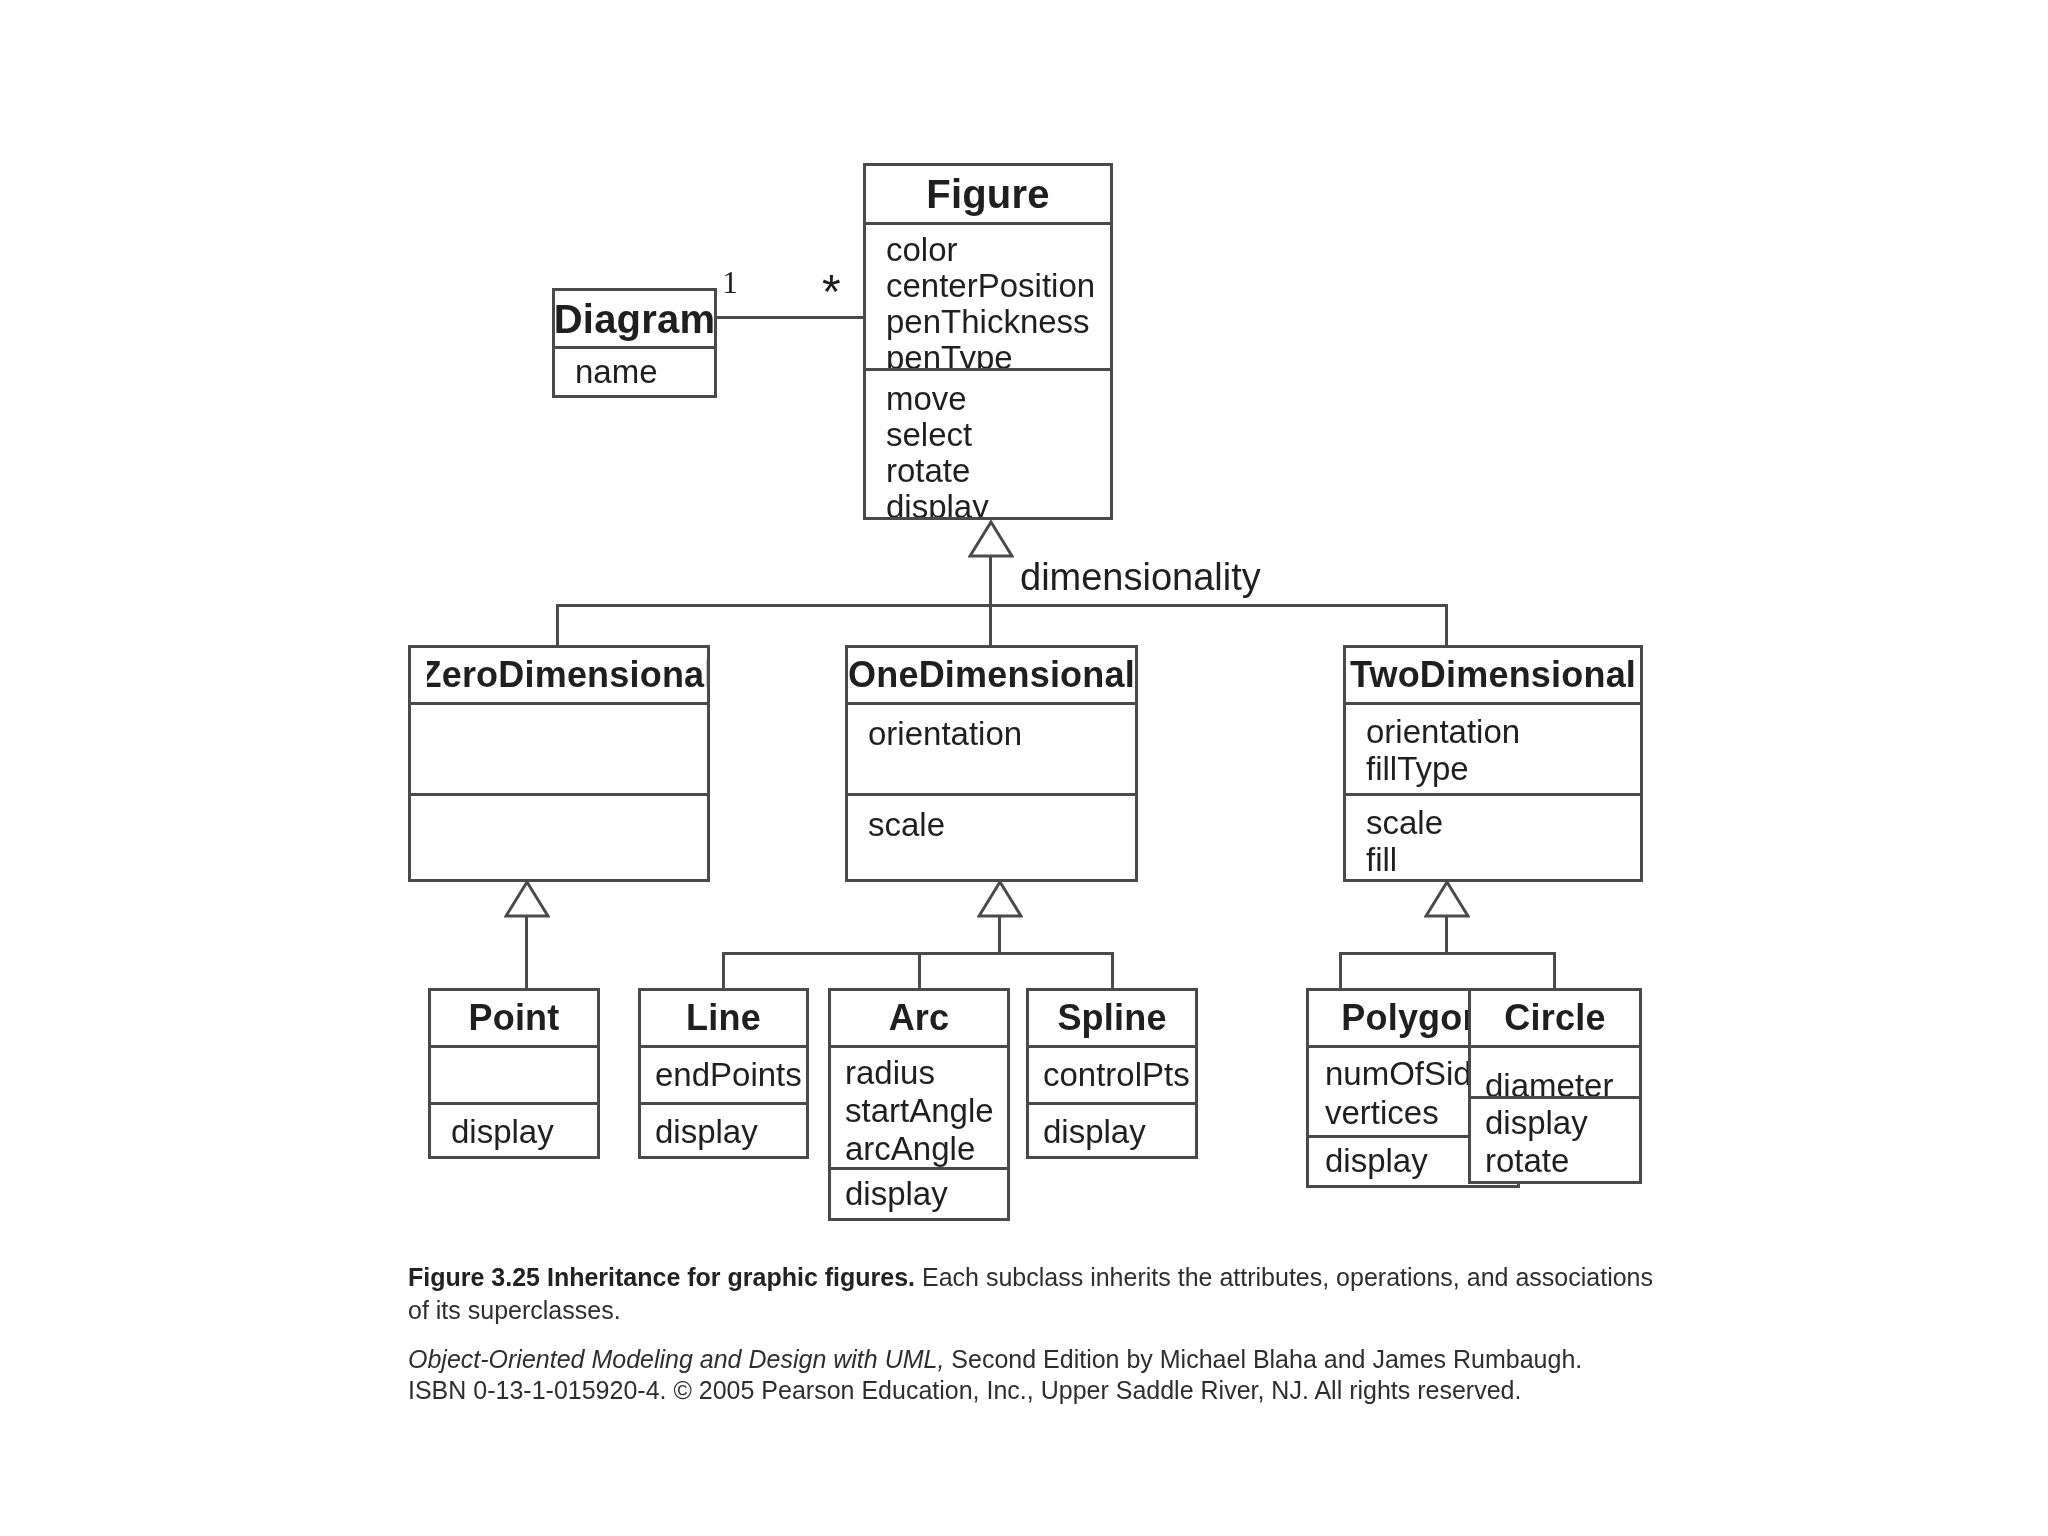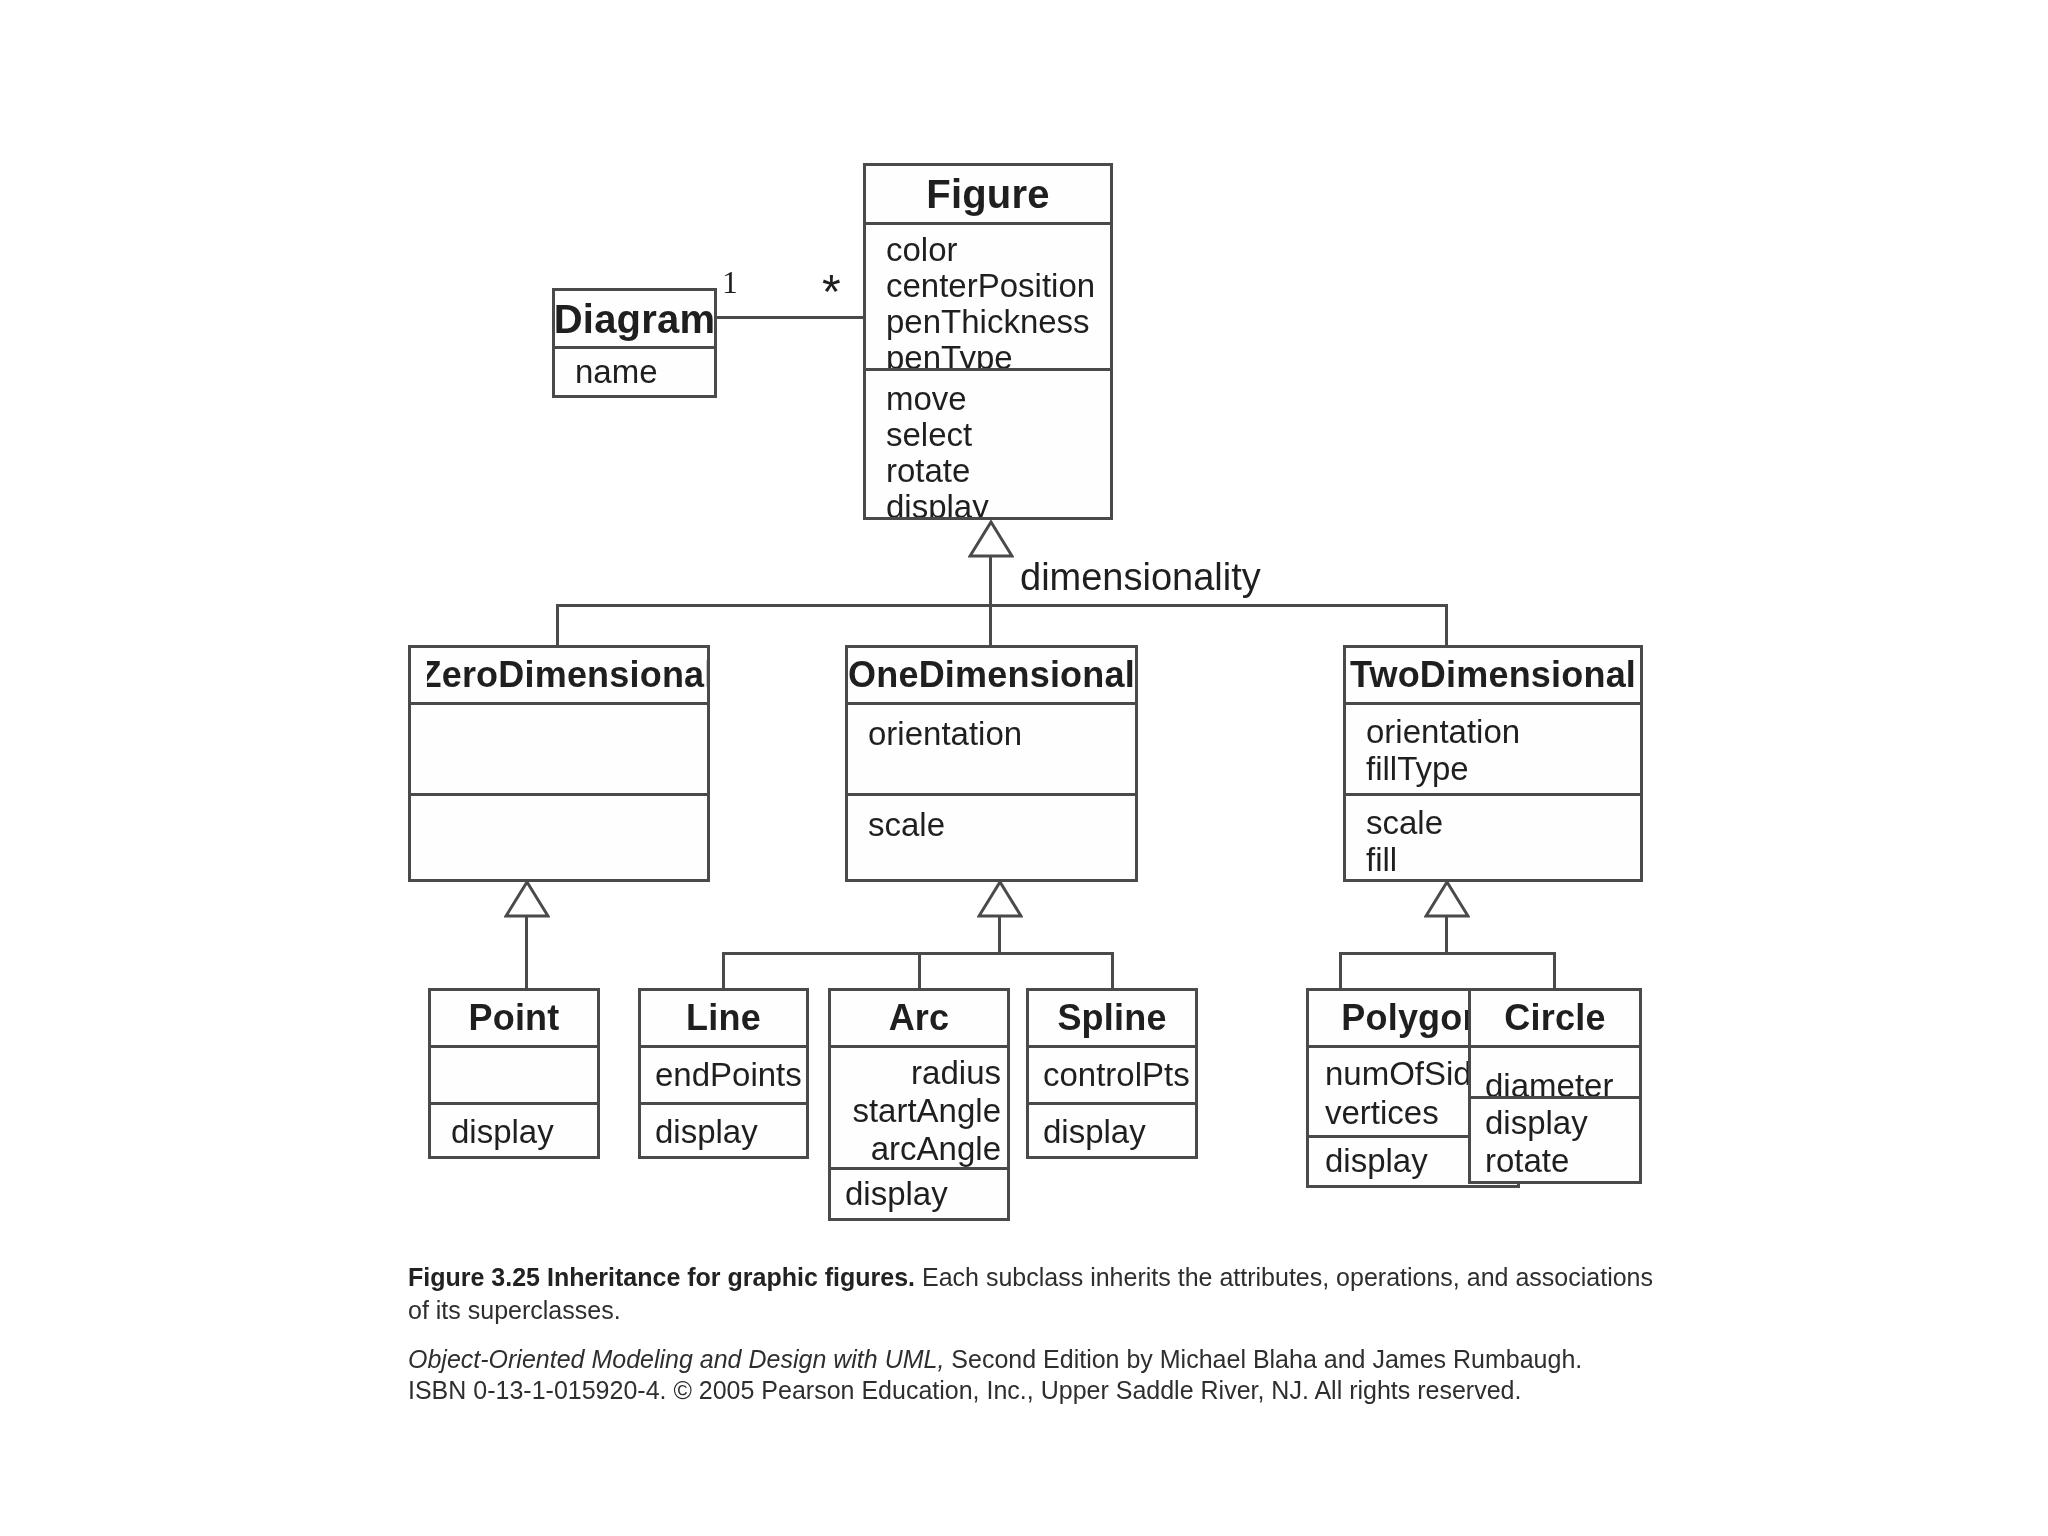--- a/index.html
+++ b/index.html
@@ -123,21 +123,21 @@
   </div>
 
   <div class="uml-box" style="left:638px; top:988px; width:165px;">
     <div class="cmp title" style="height:54px;">Line</div>
     <div class="cmp" style="height:57px; padding-top:8px; padding-left:14px;">endPoints</div>
     <div class="cmp" style="height:54px; padding-top:8px; padding-left:14px;">display</div>
   </div>
 
   <div class="uml-box" style="left:828px; top:988px; width:176px;">
     <div class="cmp title" style="height:54px;">Arc</div>
-    <div class="cmp" style="height:122px; padding-top:6px; padding-left:14px; line-height:38px;text-align:right;">radius
+    <div class="cmp" style="height:122px; padding-top:6px; padding-left:14px; line-height:38px;">radius
 startAngle
 arcAngle</div>
     <div class="cmp" style="height:51px; padding-top:5px; padding-left:14px;">display</div>
   </div>
 
   <div class="uml-box" style="left:1026px; top:988px; width:166px;">
     <div class="cmp title" style="height:54px;">Spline</div>
     <div class="cmp" style="height:57px; padding-top:8px; padding-left:14px;">controlPts</div>
     <div class="cmp" style="height:54px; padding-top:8px; padding-left:14px;">display</div>
   </div>

